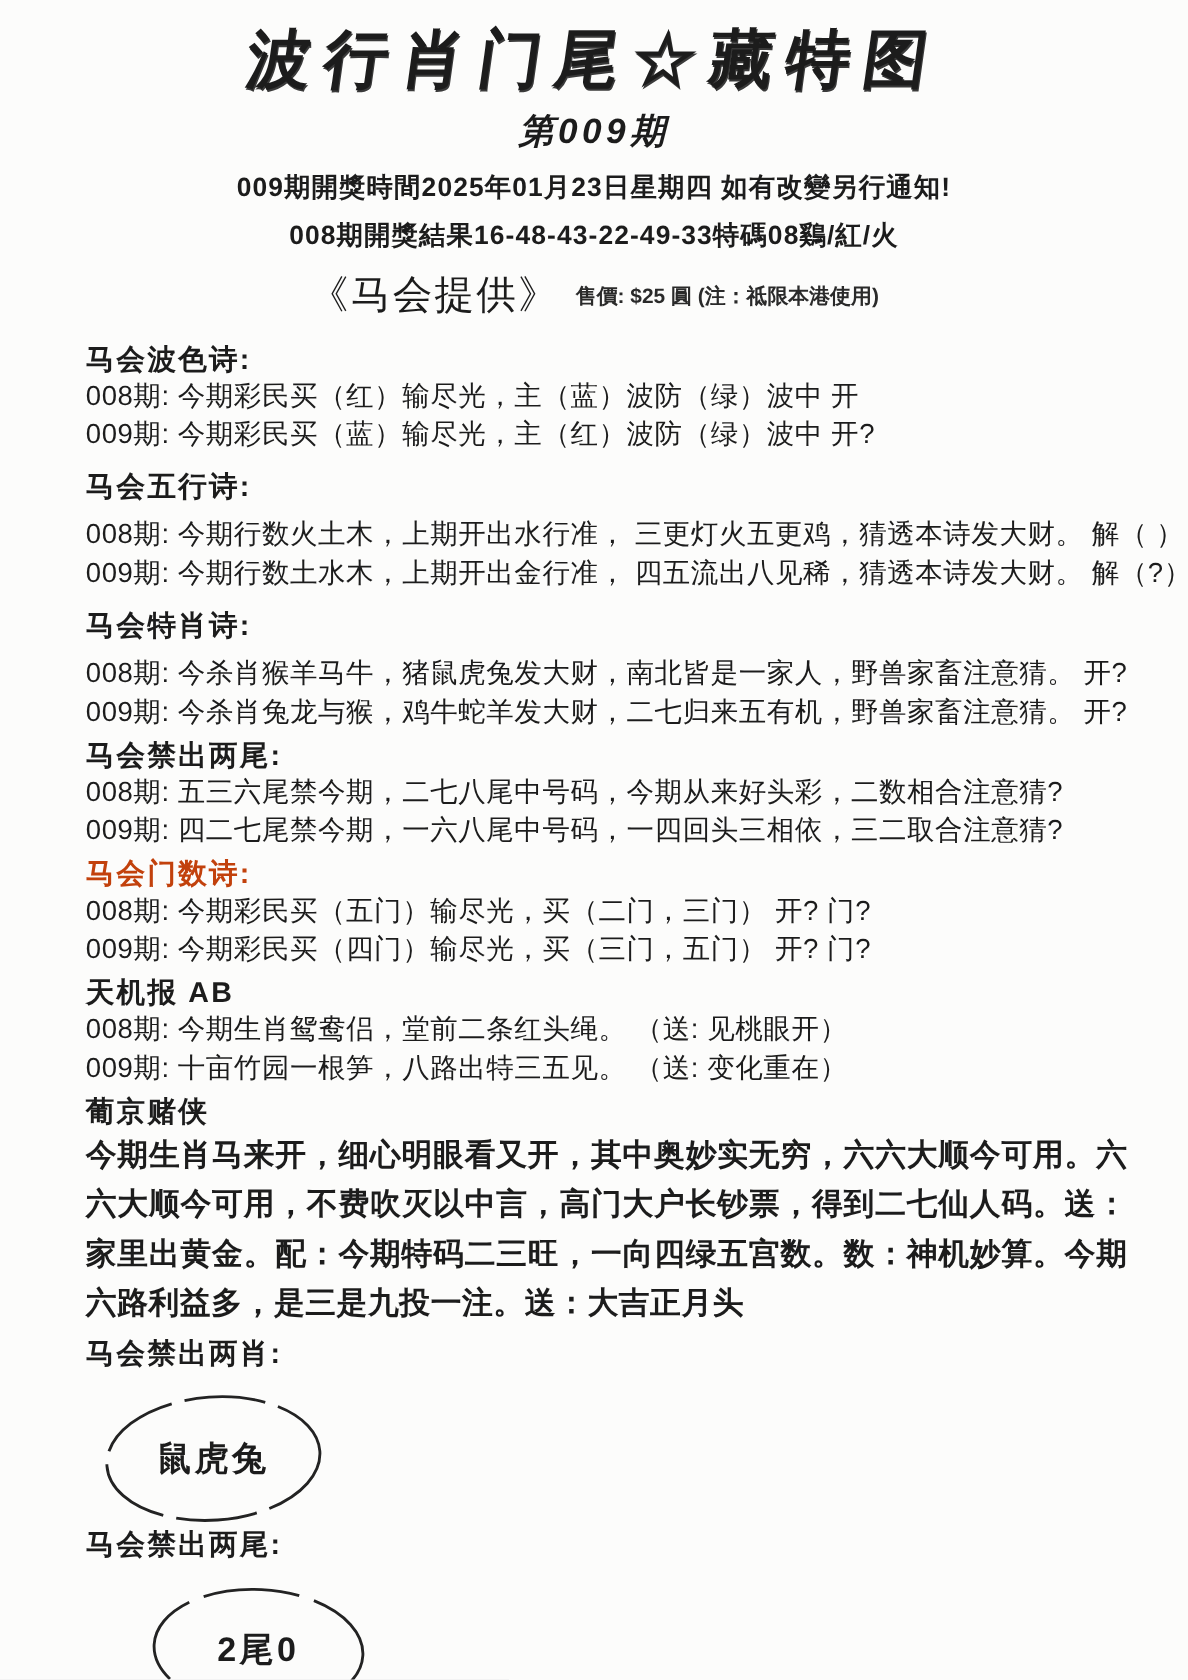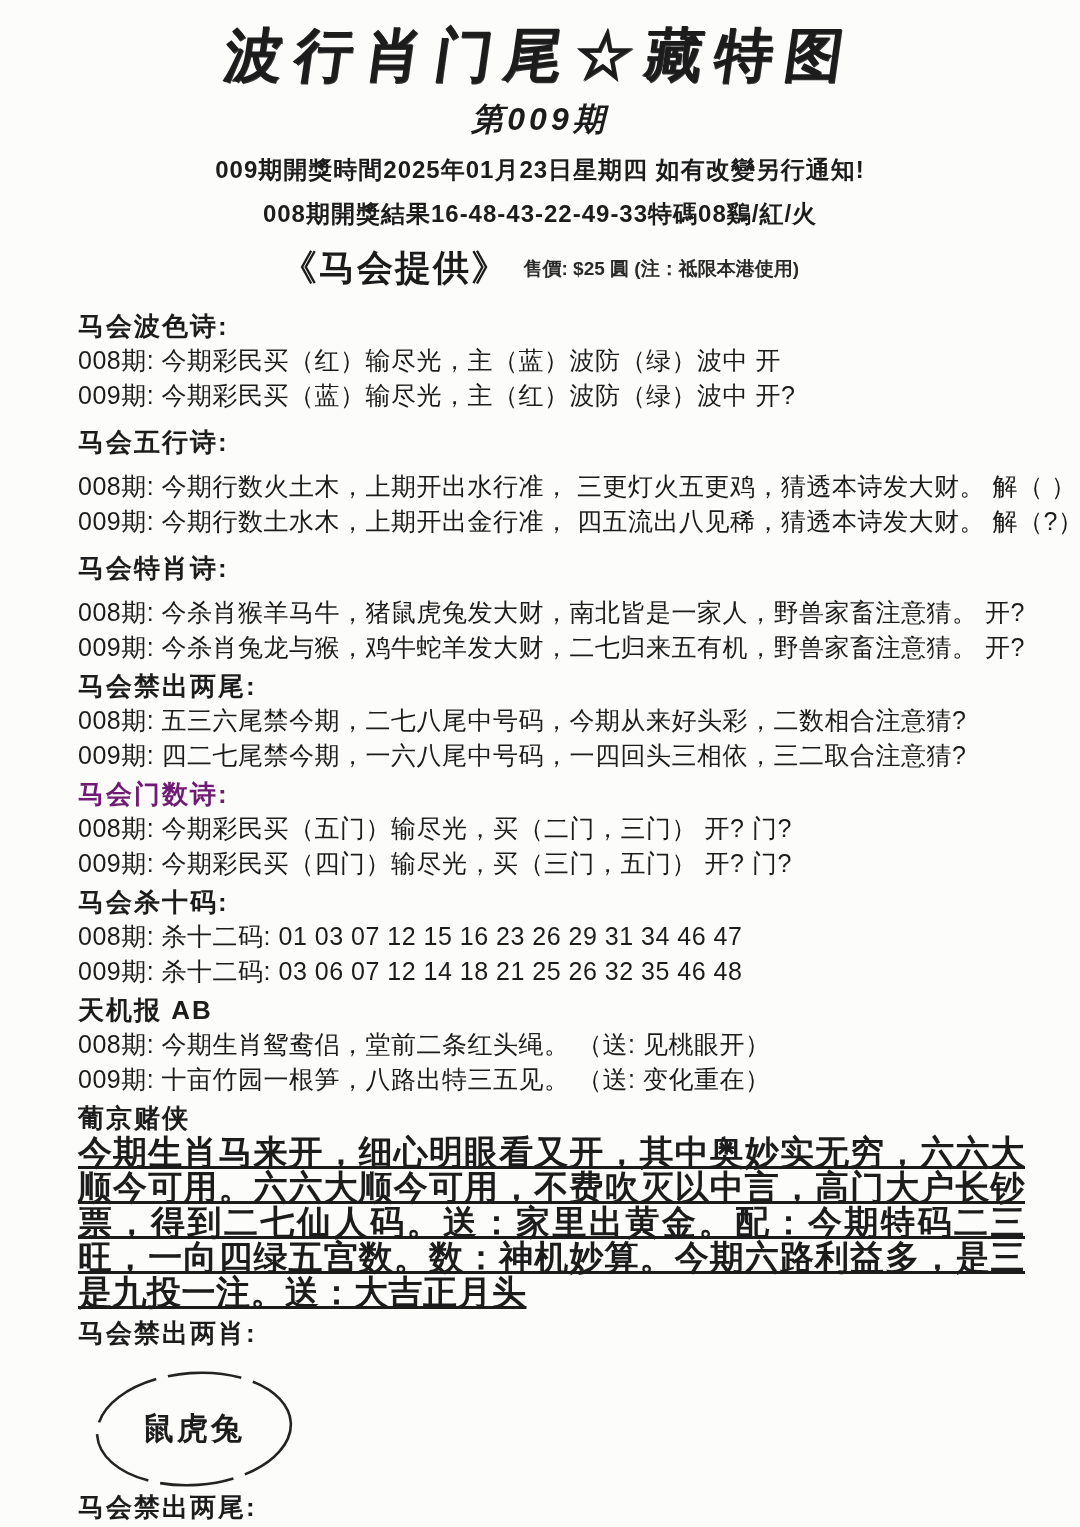--- a/index.html
+++ b/index.html
@@ -11,31 +11,31 @@
   
   .title{
     text-align:center;font-size:58px;font-weight:900;
     letter-spacing:12px;line-height:1.35;
     transform:skewX(-8deg);
     text-shadow:1px 1px 0 #3a3a3a;
   }
   .issue{text-align:center;font-size:32px;font-weight:900;margin-top:4px;letter-spacing:4px;font-style:italic;}
   .info{text-align:center;font-size:24px;font-weight:700;margin-top:12px;letter-spacing:1px;}
   .provider-row{text-align:center;margin-top:14px;}
-  .provider-cn{font-size:36px;font-weight:700;letter-spacing:2px;vertical-align:middle;}
+  .provider-cn{font-size:36px;font-weight:400;letter-spacing:2px;vertical-align:middle;}
   .price{font-size:19px;font-weight:700;margin-left:10px;vertical-align:middle;color:#2a2a2a;}
   
   .sections{padding:6px 55px 0 78px;margin-top:10px;}
   .sec{margin-bottom:4px;}
   .sec-h{font-size:26px;font-weight:900;line-height:34px;letter-spacing:2px;}
-  .sec-h.faded{color:#701a75;}
+  .sec-h.faded{color:#c2410c;}
   .sec .line{font-size:25px;font-weight:400;line-height:35px;letter-spacing:0.5px;white-space:nowrap;}
   .sec.gap-before{margin-top:12px;}
   .sec.gap-heading .sec-h{margin-bottom:10px;}
-  .para{font-size:34px;font-weight:700;line-height:35px;letter-spacing:0.5px;text-align:justify;text-decoration:underline;}
+  .para{font-size:28px;font-weight:700;line-height:45px;letter-spacing:0.5px;text-align:justify;}
   
   .bans{display:flex;padding:0 60px 0 78px;margin-top:6px;flex-direction:column;}
   .ban-col{width:33.3%;}
   .ban-label{font-size:26px;font-weight:900;letter-spacing:2px;line-height:34px;}
   .oval-wrap{position:relative;width:204px;height:122px;margin:18px auto 0 auto;}
   .ban-col:first-child .oval-wrap{margin-left:14px;}
   .oval-wrap svg{position:absolute;left:0;top:0;}
   .ban-value{
     position:absolute;left:0;top:0;width:100%;height:100%;
     display:flex;align-items:center;justify-content:center;
@@ -86,25 +86,20 @@
       <div class="line">008期: 五三六尾禁今期，二七八尾中号码，今期从来好头彩，二数相合注意猜?</div>
       <div class="line">009期: 四二七尾禁今期，一六八尾中号码，一四回头三相依，三二取合注意猜?</div>
     </div>
 
     <div class="sec">
       <div class="sec-h faded">马会门数诗:</div>
       <div class="line">008期: 今期彩民买（五门）输尽光，买（二门，三门） 开? 门?</div>
       <div class="line">009期: 今期彩民买（四门）输尽光，买（三门，五门） 开? 门?</div>
     </div>
 
-    <div class="sec">
-      <div class="sec-h">马会杀十码:</div>
-      <div class="line">008期: 杀十二码: 01 03 07 12 15 16 23 26 29 31 34 46 47</div>
-      <div class="line">009期: 杀十二码: 03 06 07 12 14 18 21 25 26 32 35 46 48</div>
-    </div>
 
     <div class="sec">
       <div class="sec-h">天机报 AB</div>
       <div class="line">008期: 今期生肖鸳鸯侣，堂前二条红头绳。 （送: 见桃眼开）</div>
       <div class="line">009期: 十亩竹园一根笋，八路出特三五见。 （送: 变化重在）</div>
     </div>
 
     <div class="sec">
       <div class="sec-h">葡京赌侠</div>
       <div class="para">今期生肖马来开，细心明眼看又开，其中奥妙实无穷，六六大顺今可用。六六大顺今可用，不费吹灭以中言，高门大户长钞票，得到二七仙人码。送：家里出黄金。配：今期特码二三旺，一向四绿五宫数。数：神机妙算。今期六路利益多，是三是九投一注。送：大吉正月头</div>

